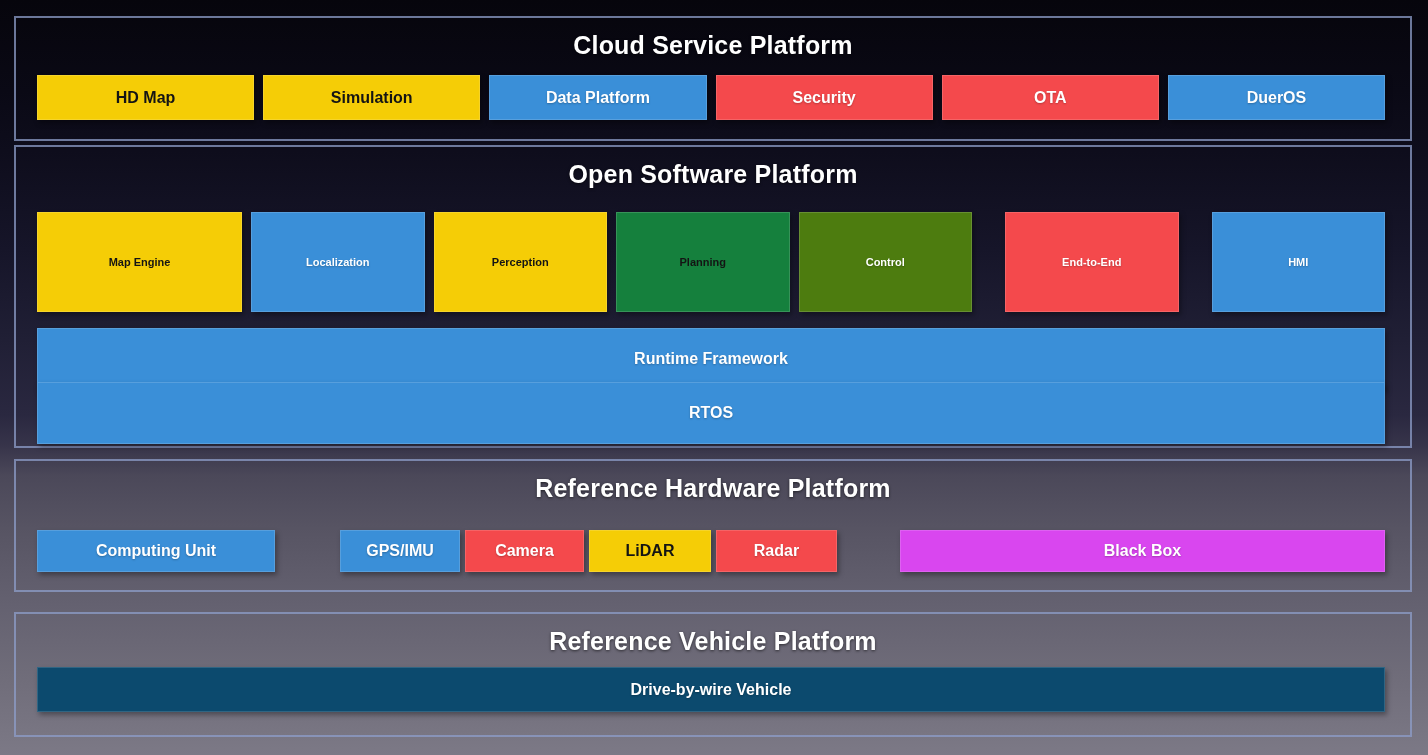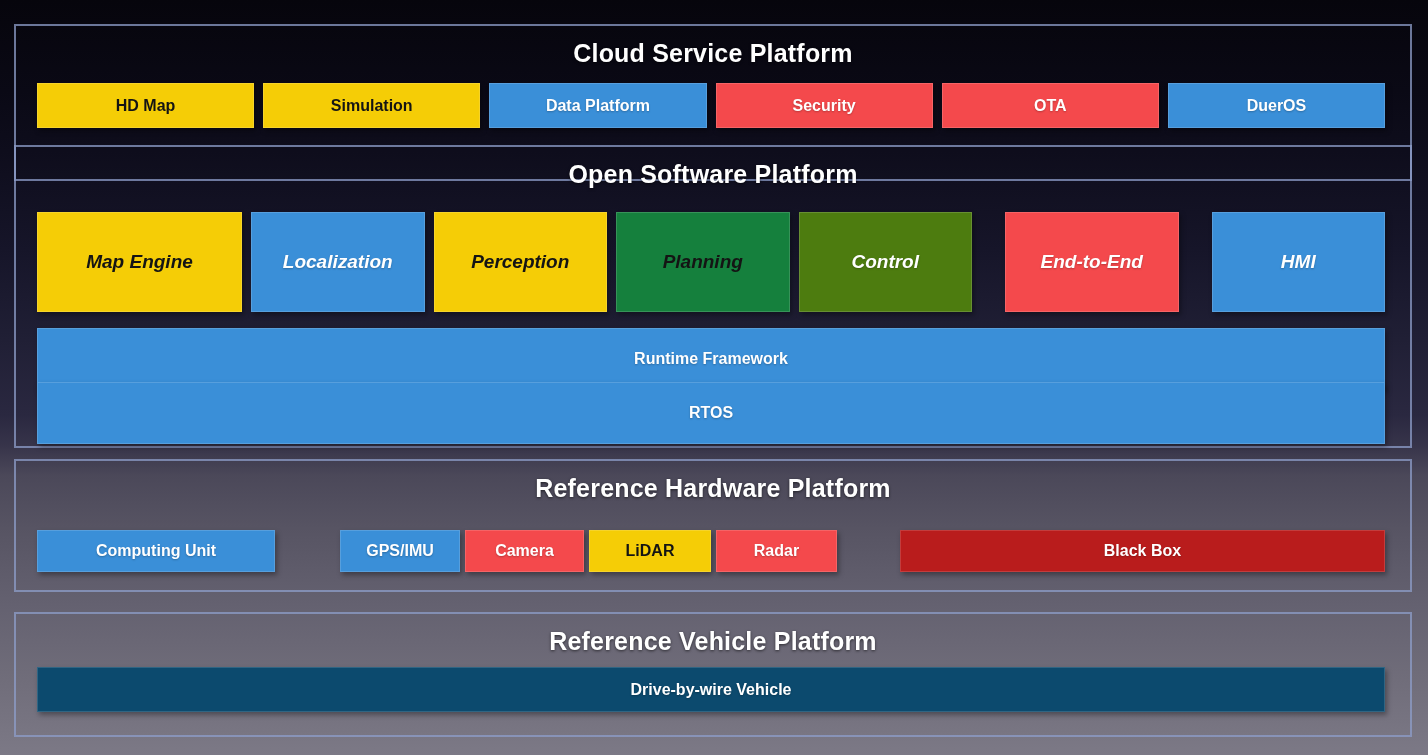--- a/index.html
+++ b/index.html
@@ -21,21 +21,21 @@
       #646170 80%,
       #706d7a 90%,
       #7c7986 100%);
   }
   .section {
     position: absolute;
     left: 14px;
     width: 1398px;
     border: 2px solid rgba(141, 157, 201, 0.75);
   }
-  #section-cloud    { top: 24px;   height: 157px; }
+  #section-cloud    { top: 16px;   height: 125px; }
   #section-software { top: 145px; height: 303px; }
   #section-hardware { top: 459px; height: 133px; }
   #section-vehicle  { top: 612px; height: 125px; }
 
   .section-title {
     position: absolute;
     left: 0; right: 0;
     top: 13px;
     text-align: center;
     color: #ffffff;
@@ -63,21 +63,21 @@
   }
   .light-text { color: #ffffff; text-shadow: 0 1px 2px rgba(0,0,0,0.25); }
   .dark-text  { color: #141414; }
 
   
   #cloud-row { top: 57px; height: 45px; }
   #cloud-row .box { flex: 1; }
 
   
   #modules-row { top: 65px; height: 100px; }
-  #modules-row .box { flex: 1; font-size: 19px; font-style: italic; }
+  #modules-row .box { flex: 1; font-size: 11px; }
   #modules-row .box.wide { flex: none; width: 205px; }
   #modules-row .box.spaced { margin-left: 24px; }
 
   
   .fullbar {
     position: absolute;
     left: 21px;
     right: 25px;
     height: 62px;
   }
@@ -129,20 +129,20 @@
 </div>
 
 <div class="section" id="section-hardware" style="border-color: rgba(141, 157, 201, 0.75);">
   <div class="section-title">Reference Hardware Platform</div>
   <div class="row" id="hardware-row">
     <div class="box hw-computing light-text" style="background-color: rgb(58, 143, 216);">Computing Unit</div>
     <div class="box hw-gps light-text" style="background-color: rgb(58, 143, 216);">GPS/IMU</div>
     <div class="box hw-camera light-text" style="background-color: rgb(244, 73, 76);">Camera</div>
     <div class="box hw-lidar dark-text" style="background-color: rgb(245, 205, 6);">LiDAR</div>
     <div class="box hw-radar light-text" style="background-color: rgb(244, 73, 76);">Radar</div>
-    <div class="box hw-blackbox light-text" style="background-color: #b91c1c;">Black Box</div>
+    <div class="box hw-blackbox light-text" style="background-color: #d946ef;">Black Box</div>
   </div>
 </div>
 
 <div class="section" id="section-vehicle" style="border-color: rgba(141, 157, 201, 0.75);">
   <div class="section-title">Reference Vehicle Platform</div>
   <div class="box fullbar light-text" id="vehicle-bar" style="background-color: #0c4a6e;">Drive-by-wire Vehicle</div>
 </div>
 
 </body></html>

